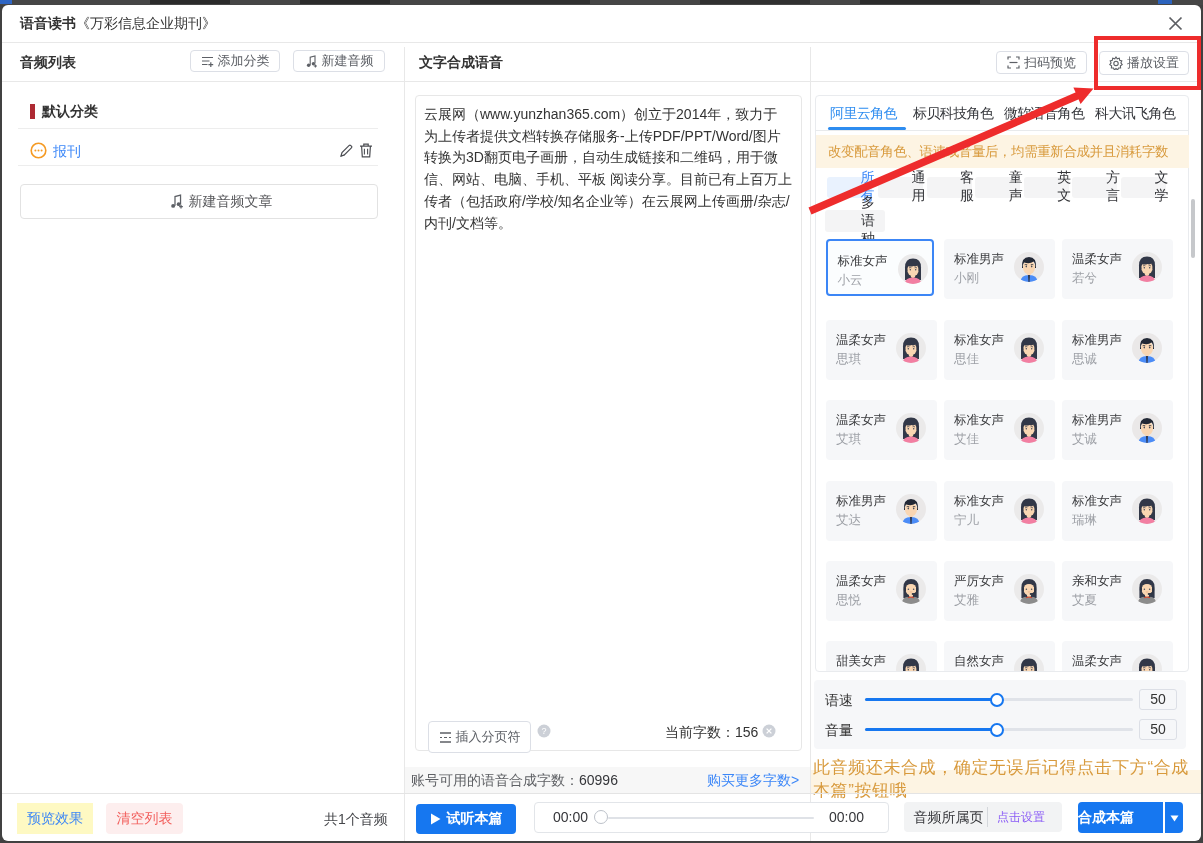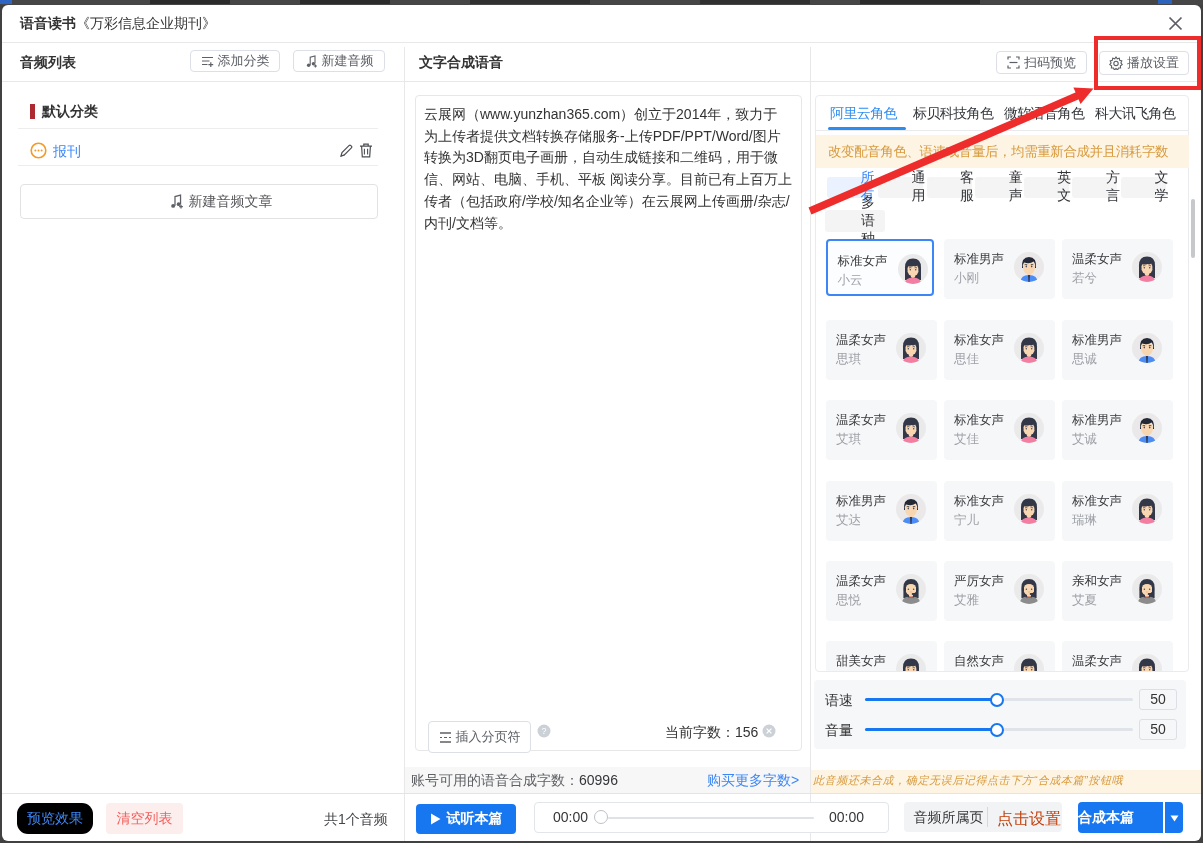--- a/index.html
+++ b/index.html
@@ -542,43 +542,43 @@
 <div class="abs" style="left:863px;top:693px;width:133px;height:3px;border-radius:2px;background:#1677f0;"></div>
 <div class="abs" style="left:988px;top:687.5px;width:14px;height:14px;border-radius:50%;background:#fff;border:2px solid #1677f0;"></div>
 <div class="abs" style="left:1137px;top:684px;width:38px;height:21px;border:1px solid #dcdfe6;border-radius:3px;text-align:center;line-height:19px;font-size:14px;color:#333;">50</div>
 <div class="abs" style="left:823px;top:717px;font-size:14px;color:#333;">音量</div>
 <div class="abs" style="left:863px;top:723px;width:268px;height:3px;border-radius:2px;background:#e0e3e9;"></div>
 <div class="abs" style="left:863px;top:723px;width:133px;height:3px;border-radius:2px;background:#1677f0;"></div>
 <div class="abs" style="left:988px;top:717.5px;width:14px;height:14px;border-radius:50%;background:#fff;border:2px solid #1677f0;"></div>
 <div class="abs" style="left:1137px;top:714px;width:38px;height:21px;border:1px solid #dcdfe6;border-radius:3px;text-align:center;line-height:19px;font-size:14px;color:#333;">50</div>
 
 <div class="abs" style="left:808.5px;top:765px;width:390.5px;height:22.5px;background:#fdf4e3;"></div>
-<div class="abs" style="left:811px;top:768px;font-size:11px;letter-spacing:0.6px;color:#d89a3d;font-style:italic;">此音频还未合成，确定无误后记得点击下方“合成本篇”按钮哦</div>
+<div class="abs" style="left:811px;top:751px;font-size:17px;letter-spacing:0.6px;color:#d89a3d;">此音频还未合成，确定无误后记得点击下方“合成本篇”按钮哦</div>
 
 <div class="hline" style="left:0;top:788px;width:1199px;background:#e4e4e4;"></div>
-<div class="abs" style="left:15px;top:798px;width:76px;height:31px;background:#000000;border-radius:11px;text-align:center;line-height:31px;font-size:14px;color:#3e87f5;">预览效果</div>
+<div class="abs" style="left:15px;top:798px;width:76px;height:31px;background:#fef9c3;border-radius:0;text-align:center;line-height:31px;font-size:14px;color:#3e87f5;">预览效果</div>
 <div class="abs" style="left:104px;top:798px;width:77px;height:31px;background:#fdeeee;border-radius:4px;text-align:center;line-height:31px;font-size:14px;color:#f2605e;">清空列表</div>
 <div class="abs" style="left:322px;top:806px;font-size:14px;color:#45464a;">共1个音频</div>
 
 <div class="abs" style="left:414px;top:799px;width:100px;height:30px;background:#1677f0;border-radius:4px;display:flex;align-items:center;justify-content:center;">
 <svg width="11" height="12" viewBox="0 0 11 12" style="margin-right:6px;">
         <path d="M1 0.5 L10.5 6 L1 11.5 Z" fill="#fff"></path>
       </svg>
 <span style="color:#fff;font-size:14px;font-weight:bold;">试听本篇</span>
     </div>
 <div class="abs" style="left:532px;top:797px;width:355px;height:31px;border:1px solid #e2e5e9;border-radius:4px;background:#fff;"></div>
 <div class="abs" style="left:551px;top:804px;font-size:14px;color:#35363a;">00:00</div>
 <div class="abs" style="left:606px;top:811.5px;width:206px;height:2.5px;background:#dfe2e7;border-radius:2px;"></div>
 <div class="abs" style="left:592px;top:805px;width:14px;height:14px;border-radius:50%;background:#fff;border:1.5px solid #bdc2ca;"></div>
 <div class="abs" style="left:827px;top:804px;font-size:14px;color:#35363a;">00:00</div>
 
 <div class="abs" style="left:902px;top:797px;width:158px;height:30px;background:#f2f3f4;border-radius:4px;"></div>
 <div class="abs" style="left:911.5px;top:804px;font-size:14px;color:#38393d;">音频所属页</div>
 <div class="abs" style="left:985px;top:802px;width:1px;height:20px;background:#d4d7db;"></div>
-<div class="abs" style="left:995px;top:804px;font-size:16px;color:#c2410c;">点击设置</div>
+<div class="abs" style="left:995px;top:804px;font-size:12px;color:#8b5cf6;">点击设置</div>
 <div class="abs" style="left:1076px;top:797px;width:85px;height:31px;background:#1677f0;border-radius:4px 0 0 4px;text-align:left;line-height:31px;color:#fff;font-size:14px;font-weight:bold;">合成本篇</div>
 <div class="abs" style="left:1162.5px;top:797px;width:18.5px;height:31px;background:#1677f0;border-radius:0 4px 4px 0;"></div>
 <svg class="abs" style="left:1168px;top:810px;" width="9" height="7" viewBox="0 0 9 7">
       <path d="M0.5 0.5 L8.5 0.5 L4.5 6.5 Z" fill="#fff"></path>
     </svg>
 
 </div>
 
 <div class="abs" style="left:1094px;top:36px;width:107px;height:54px;border:4px solid #ee2c2c;"></div>
 <svg class="abs" style="left:790px;top:70px;" width="330" height="160" viewBox="0 0 330 160">

